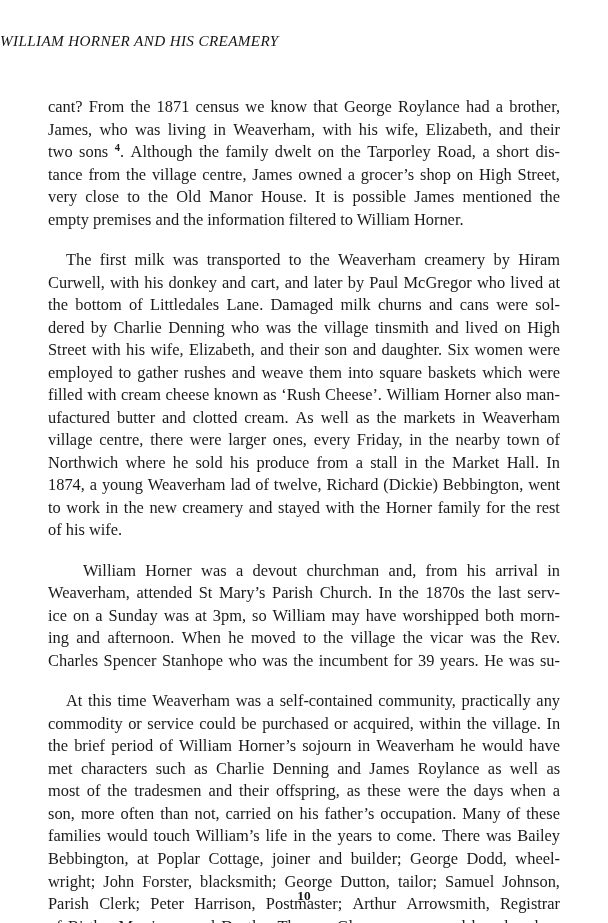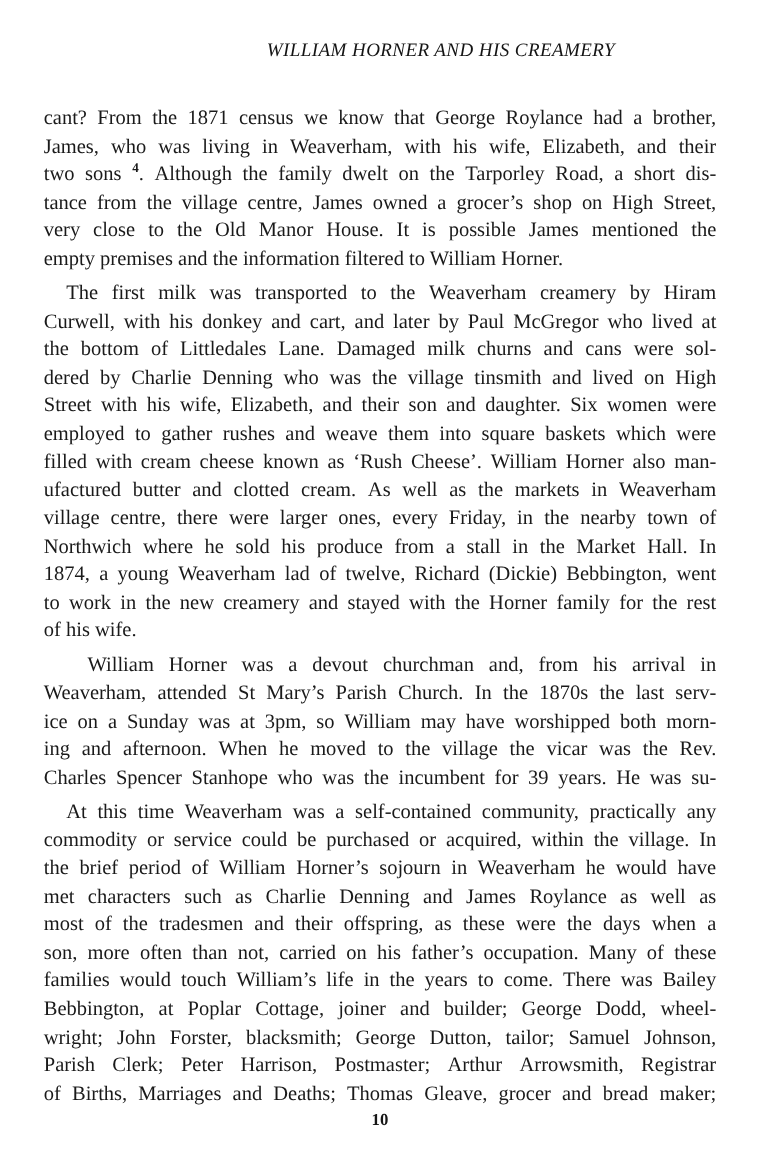--- a/index.html
+++ b/index.html
@@ -22,38 +22,38 @@
     height: 923px;
     box-sizing: border-box;
   }
 
   
   .running-header {
     position: absolute;
     top: 32px;
     left: 0;
     width: 492px;
-    text-align: right;
+    text-align: left;
     font-style: italic;
     font-size: 15.2px;
     letter-spacing: 0.35px;
     color: #141414;
     white-space: nowrap;
   }
 
   
   .body-column {
     position: absolute;
     top: 78px;
     left: 30px;
     width: 548px;
   }
 
   .paragraph {
-    margin: 5px;
+    margin: 18px;
   }
 
   
   .text-line {
     display: block;
     height: 22.52px;
     line-height: 22.52px;
     font-size: 16.4px;
     color: #1a1a1a;
     text-align: justify;

